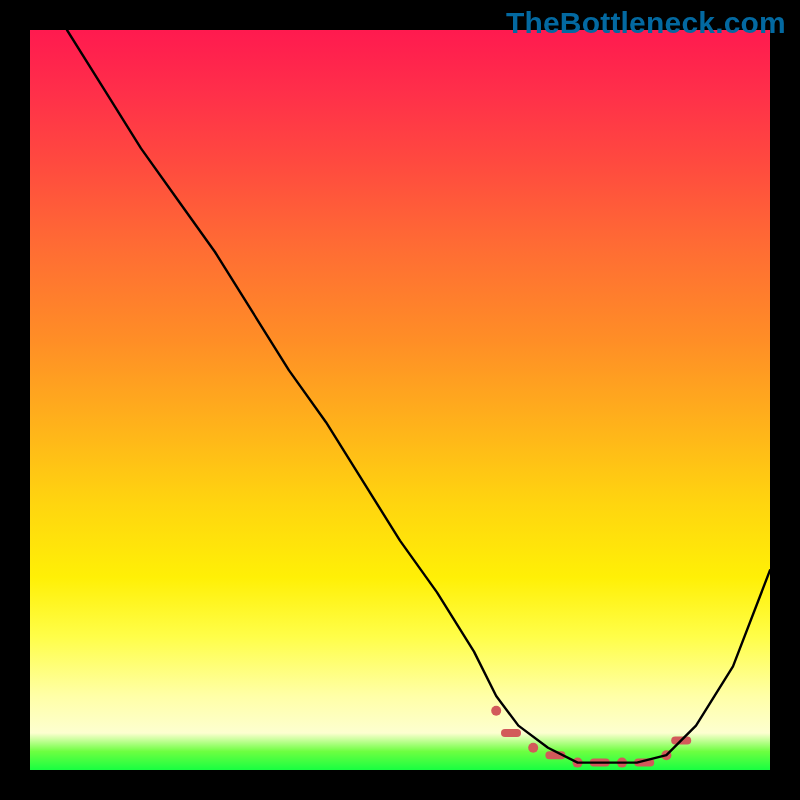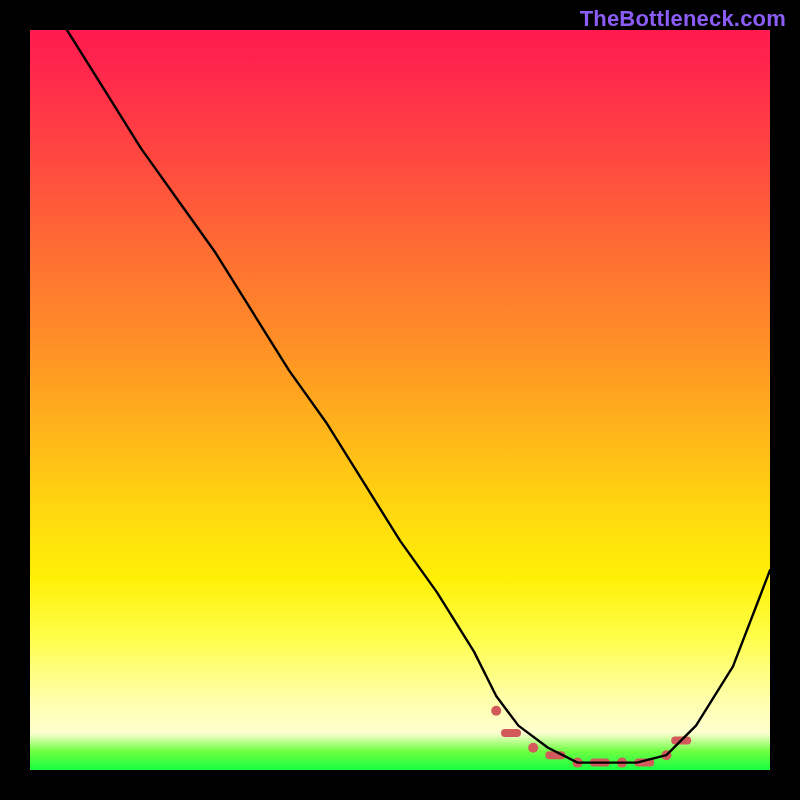--- a/index.html
+++ b/index.html
@@ -14,22 +14,22 @@
   .frame {
     position: relative;
     width: 800px;
     height: 800px;
     background: #000;
   }
   .watermark {
     position: absolute;
     top: 6px;
     right: 14px;
-    color: #8b5cf6;
-    font-size: 22px;
+    color: #0369a1;
+    font-size: 30px;
     font-weight: 600;
     letter-spacing: 0.2px;
     z-index: 30;
     user-select: none;
   }
   .plot-area {
     position: absolute;
     left: 30px;
     top: 30px;
     width: 740px;

